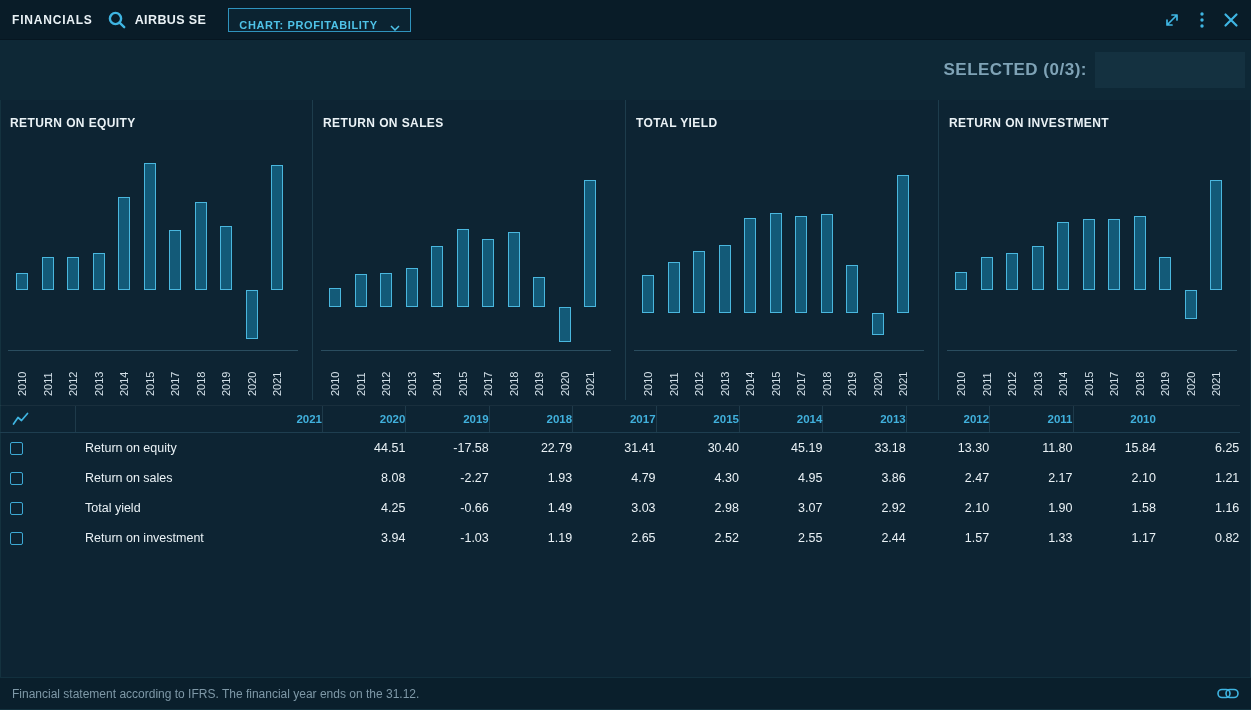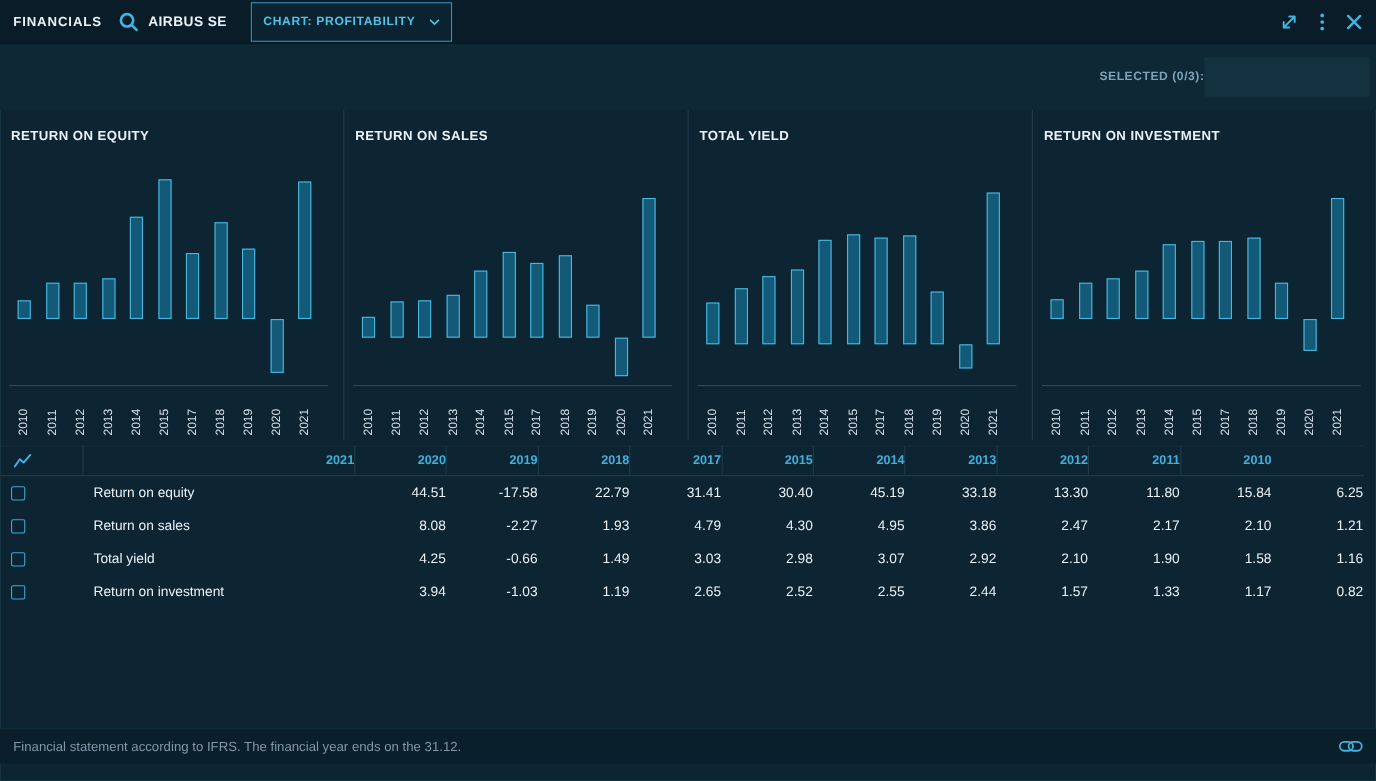--- a/index.html
+++ b/index.html
@@ -9,29 +9,29 @@
     background:#0d2433; color:#e9f1f5;
     font-family:"Liberation Sans", sans-serif;
     box-shadow: inset 0 0 0 1px #14323f;
   }
   
   .topbar { position:absolute; top:0; left:0; right:0; height:40px; background:#091c28;
             display:flex; align-items:center; padding:0 12px; border-bottom:1px solid #061621; }
   .app-title { font-size:12px; font-weight:bold; letter-spacing:.8px; color:#e9f1f5; }
   .search-button { margin-left:14px; margin-right:8px; display:flex; align-items:center; cursor:pointer; }
   .company { font-size:12.5px; font-weight:bold; letter-spacing:.4px; }
-  .chart-select { margin-left:22px; height:36px; border:1px solid #2f93bd; background:rgba(20,55,75,.25);
+  .chart-select { margin-left:22px; height:24px; border:1px solid #2f93bd; background:rgba(20,55,75,.25);
                   color:#4fc3e8; font-size:11px; font-weight:bold; letter-spacing:.6px;
-                  display:flex; align-items:center; gap:12px; padding:0 10px; cursor:pointer; }
+                  display:flex; align-items:flex-end; gap:12px; padding:0 10px; cursor:pointer; }
   .topbar-right { margin-left:auto; display:flex; align-items:center; gap:18px; }
   .icon-btn { display:flex; align-items:center; cursor:pointer; }
   
   .toolbar { position:absolute; top:40px; left:0; right:0; height:60px; background:#0e2836;
              display:flex; align-items:center; justify-content:flex-end; padding-right:6px; }
-  .selected-label { color:#7fa3b6; font-size:11px; font-weight:bold; letter-spacing:.5px; margin-right:0; }
+  .selected-label { color:#7fa3b6; font-size:17px; font-weight:bold; letter-spacing:.5px; margin-right:8px; }
   .selected-box { width:150px; height:36px; background:#143140; }
   
   .charts { position:absolute; top:100px; left:0; right:0; height:300px; display:flex; }
   .chart-panel { position:relative; flex:1 1 0; }
   .chart-panel + .chart-panel { border-left:1px solid #1d3c4c; }
   .chart-title { position:absolute; top:16px; left:10px; font-size:12px; font-weight:bold;
                  letter-spacing:.4px; color:#eaf2f6; white-space:nowrap; }
   .bar { position:absolute; background:#135a78; border:1px solid #4ab7de; }
   .axis-line { position:absolute; left:8px; right:14px; top:250px; height:1px; background:#2a4d5f; }
   .x-label { position:absolute; top:254px; width:16px; height:42px; font-size:11px; color:#d3e0e8;
@@ -43,21 +43,21 @@
   .cell { height:100%; display:flex; align-items:center; }
   .cb-cell { padding-left:10px; }
   .label-cell { padding-left:10px; font-size:12.5px; color:#e9f1f5; }
   .key-h { color:#41b0dc; font-size:11px; font-weight:bold; letter-spacing:.6px; }
   .num { justify-content:flex-end; font-size:12.5px; color:#e9f1f5; }
   .ycell { justify-content:flex-end; color:#41b0dc; font-size:11.5px; font-weight:bold;
            border-left:1px solid rgba(110,160,185,.18); }
   .checkbox { width:13px; height:13px; border:1px solid #3da9d4; border-radius:2px; cursor:pointer; }
   .chart-toggle { display:flex; align-items:center; padding-left:2px; cursor:pointer; }
   
-  .footer { position:absolute; bottom:16px; left:0; right:0; height:32px; background:#0a1f2c;
+  .footer { position:absolute; bottom:1px; left:0; right:0; height:32px; background:#0a1f2c;
             border-top:1px solid #12303e; display:flex; align-items:center; padding:0 12px; }
   .footer-note { color:#7e98a7; font-size:12px; }
   .footer .icon-btn { margin-left:auto; }
 </style>
 </head>
 <body>
 
 <header class="topbar">
   <span class="app-title">FINANCIALS</span>
   <span class="search-button">

